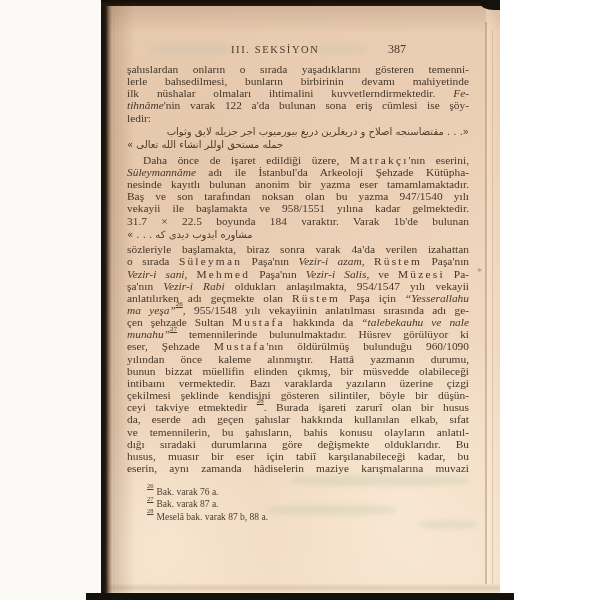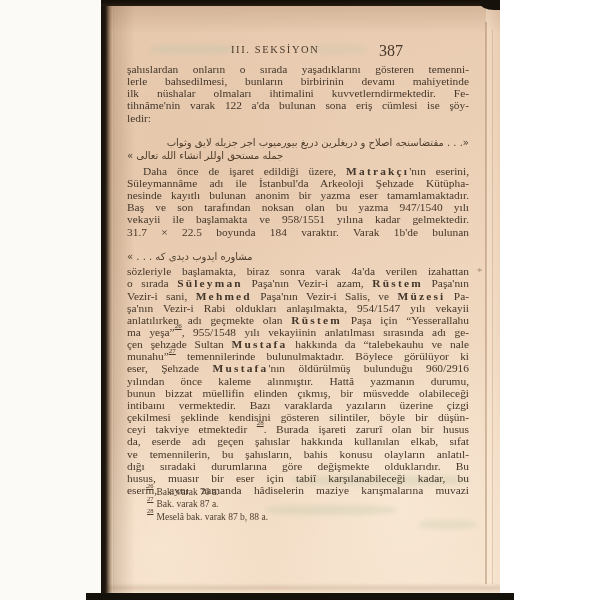--- a/index.html
+++ b/index.html
@@ -26,34 +26,34 @@
   .bottom-edge{position:absolute;left:0;top:583px;width:100%;height:11px;
          background:linear-gradient(180deg,rgba(0,0,0,0),rgba(130,90,55,.18) 45%,rgba(252,238,220,.75) 100%);}
   .bottom-band{position:absolute;left:86px;top:593px;width:428px;height:7px;background:#15110b;}
   .edge-line-a{position:absolute;left:384px;top:22px;width:2px;height:562px;background:rgba(165,122,88,.42);}
   .edge-line-b{position:absolute;left:391px;top:30px;width:1px;height:554px;background:rgba(172,130,96,.30);}
   .edge-strip{position:absolute;left:385px;top:6px;width:14px;height:580px;
          background:linear-gradient(90deg,rgba(255,242,224,.35),rgba(235,205,175,.12));}
   
   .hdr-sec{position:absolute;left:130px;top:44px;font-size:10.5px;letter-spacing:1.6px;
          color:#4a3a2b;white-space:nowrap;}
-  .hdr-num{position:absolute;left:278px;top:42px;font-size:16px;color:#46372a;}
+  .hdr-num{position:absolute;left:287px;top:42px;font-size:12px;color:#46372a;}
   .text-block{position:absolute;left:26px;top:63px;width:342px;color:#43362a;
          font-size:11.4px;}
   .line{line-height:12.15px;text-align:justify;text-align-last:justify;white-space:nowrap;}
   .line.noj{text-align:left;text-align-last:left;white-space:normal;}
   .line.ind{padding-left:16px;}
-  .it{}
-  .spx{letter-spacing:2.2px;font-weight:bold;}
+  .it{font-style:italic;}
+  .spx{letter-spacing:2.2px;}
   .sup{font-size:7px;line-height:0;position:relative;top:-3px;letter-spacing:0;text-decoration:underline;}
   .ar{direction:rtl;font-family:"DejaVu Sans",sans-serif;font-size:10px;line-height:13.5px;
       color:#4c3c2b;white-space:nowrap;}
   .ar.r{text-align:right;}
   .ar.l{text-align:left;}
-  .arwrap{margin:12px 0 2px 0;}
+  .arwrap{margin:1px 0 2px 0;}
   .fns{position:absolute;left:46px;top:486px;width:300px;color:#4c3d2e;font-size:9.5px;}
   .fn{line-height:12.4px;}
   .fn .sup{top:-2.5px;font-size:6.5px;margin-right:3px;}
   .margin-mark{position:absolute;left:376px;top:266px;font-size:10px;color:rgba(96,78,60,.55);}
   .smudge{position:absolute;filter:blur(2px);border-radius:40%;}
   .sm1{left:49px;top:45px;width:86px;height:9px;background:rgba(186,196,168,.30);}
   .sm2{left:204px;top:45px;width:62px;height:9px;background:rgba(186,196,168,.22);}
   .sm3{left:190px;top:475px;width:178px;height:11px;background:rgba(176,192,160,.26);}
   .sm4{left:165px;top:505px;width:130px;height:10px;background:rgba(176,192,160,.26);}
   .sm5{left:318px;top:520px;width:58px;height:9px;background:rgba(176,192,160,.22);}
@@ -98,22 +98,22 @@
         <div class="arwrap">
           <div class="ar l">مشاوره ايدوب ديدى كه . . . »</div>
         </div>
         <div class="line"><span class="">sözleriyle başlamakta, biraz sonra varak 4a'da verilen izahattan</span></div>
         <div class="line"><span class="">o sırada </span><span class="spx">Süleyman</span><span class=""> Paşa'nın </span><span class="it">Vezir-i azam</span><span class="">, </span><span class="spx">Rüstem</span><span class=""> Paşa'nın</span></div>
         <div class="line"><span class="it">Vezir-i sani</span><span class="">, </span><span class="spx">Mehmed</span><span class=""> Paşa'nın </span><span class="it">Vezir-i Salis</span><span class="">, ve </span><span class="spx">Müzesi</span><span class=""> Pa-</span></div>
         <div class="line"><span class="">şa'nın </span><span class="it">Vezir-i Rabi</span><span class=""> oldukları anlaşılmakta, 954/1547 yılı vekayii</span></div>
         <div class="line"><span class="">anlatılırken adı geçmekte olan </span><span class="spx">Rüstem</span><span class=""> Paşa için </span><span class="it">“Yesserallahu</span></div>
         <div class="line"><span class="it">ma yeşa”</span><sup class="sup">26</sup><span class="">, 955/1548 yılı vekayiinin anlatılması sırasında adı ge-</span></div>
         <div class="line"><span class="">çen şehzade Sultan </span><span class="spx">Mustafa</span><span class=""> hakkında da </span><span class="it">“talebekauhu ve nale</span></div>
-        <div class="line"><span class="it">munahu”</span><sup class="sup">27</sup><span class=""> temennilerinde bulunulmaktadır. Böylece görülüyor ki</span></div>
-        <div class="line"><span class="">eser, Şehzade </span><span class="spx">Mustafa</span><span class="">'nın öldürülmüş bulunduğu 960/2916</span></div>
+        <div class="line"><span class="it">munahu”</span><sup class="sup">27</sup><span class=""> temennilerinde bulunulmaktadır. Hüsrev görülüyor ki</span></div>
+        <div class="line"><span class="">eser, Şehzade </span><span class="spx">Mustafa</span><span class="">'nın öldürülmüş bulunduğu 960/1090</span></div>
         <div class="line"><span class="">yılından önce kaleme alınmıştır. Hattâ yazmanın durumu,</span></div>
         <div class="line"><span class="">bunun bizzat müellifin elinden çıkmış, bir müsvedde olabileceği</span></div>
         <div class="line"><span class="">intibaını vermektedir. Bazı varaklarda yazıların üzerine çizgi</span></div>
         <div class="line"><span class="">çekilmesi şeklinde kendisini gösteren silintiler, böyle bir düşün-</span></div>
         <div class="line"><span class="">ceyi takviye etmektedir </span><sup class="sup">28</sup><span class="">. Burada işareti zarurî olan bir husus</span></div>
         <div class="line"><span class="">da, eserde adı geçen şahıslar hakkında kullanılan elkab, sıfat</span></div>
         <div class="line"><span class="">ve temennilerin, bu şahısların, bahis konusu olayların anlatıl-</span></div>
         <div class="line"><span class="">dığı sıradaki durumlarına göre değişmekte olduklarıdır. Bu</span></div>
         <div class="line"><span class="">husus, muasır bir eser için tabiî karşılanabileceği kadar, bu</span></div>
         <div class="line"><span class="">eserin, aynı zamanda hâdiselerin maziye karışmalarına muvazi</span></div>

